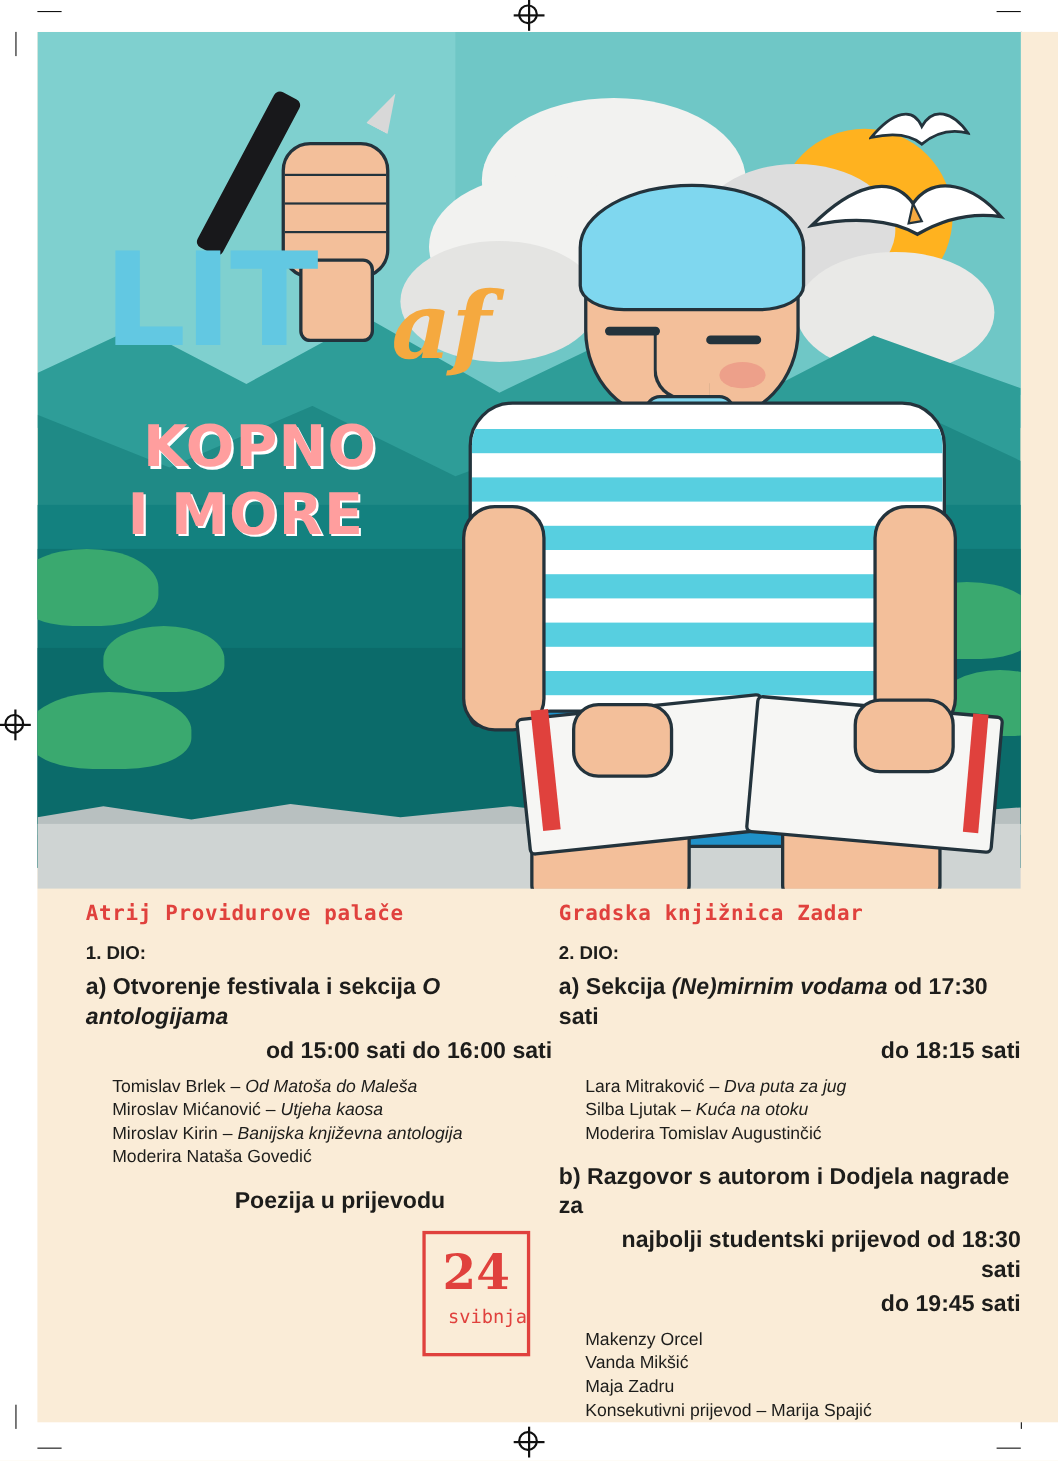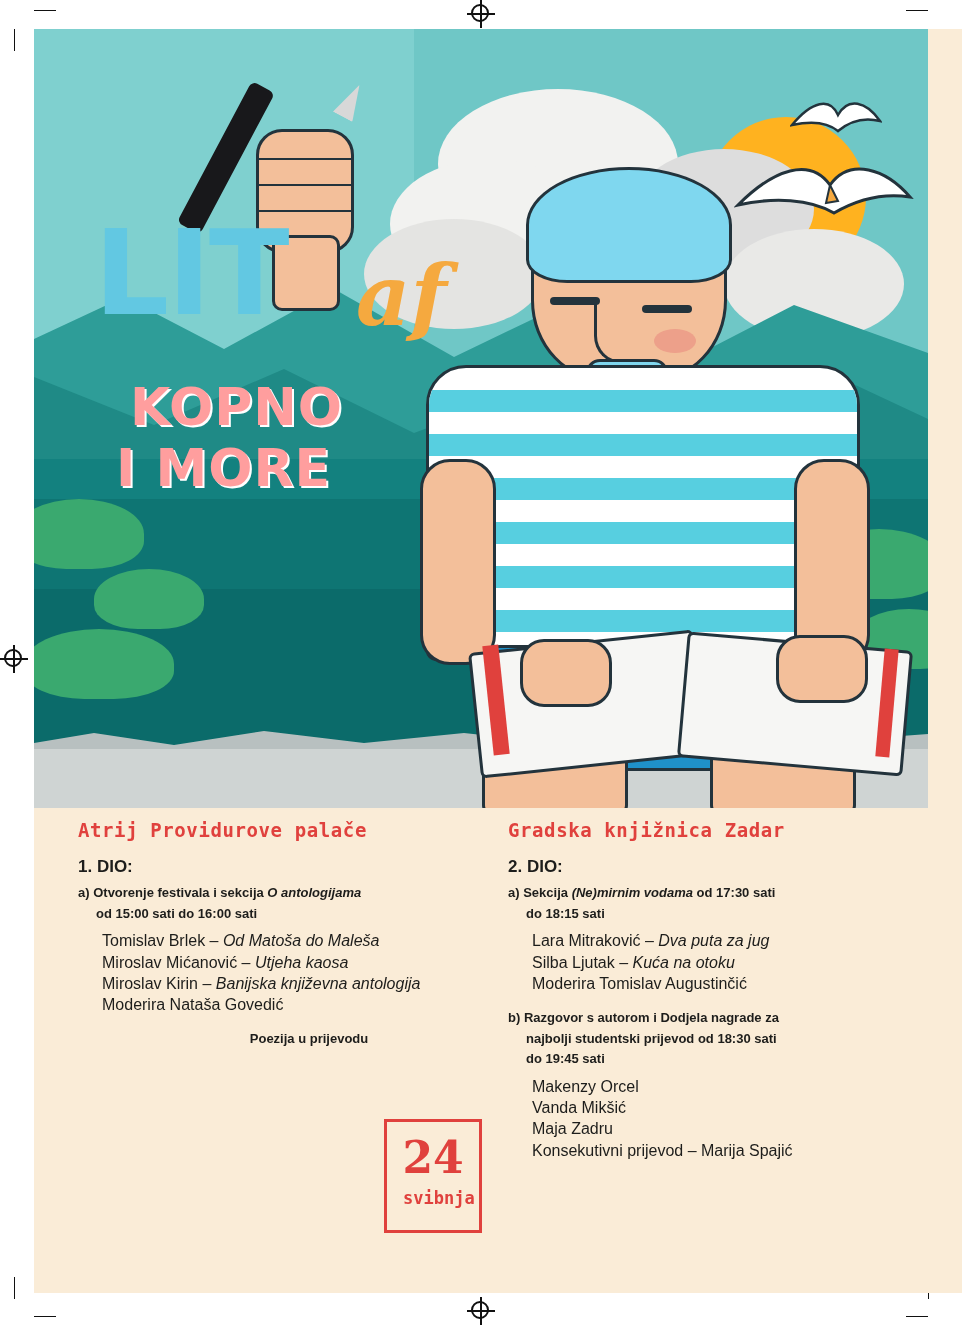--- a/index.html
+++ b/index.html
@@ -84,31 +84,31 @@
   .logo-af{position:absolute;left:262px;top:32px;font-family:"DejaVu Serif",serif;font-style:italic;font-weight:bold;font-size:84px;color:#f5a93f;}
   .logo-sub{position:absolute;left:96px;top:348px;font-family:"DejaVu Sans",sans-serif;font-weight:bold;font-size:52px;line-height:1.18;color:#ff9e9e;letter-spacing:1px;text-shadow:2px 2px 0 #ffffff;}
 
   
   .cols{position:absolute;left:0;top:790px;width:894px;height:474px;}
   .col{position:absolute;top:0;}
   .col-left{left:44px;width:424px;}
   .col-right{left:474px;width:420px;}
   .venue{font-family:"DejaVu Sans Mono",monospace;font-weight:bold;font-size:19px;color:#e0413d;letter-spacing:0.6px;margin:0 0 16px 0;}
   .part{font-size:17px;font-weight:bold;color:#1d1d1b;margin:0 0 8px 0;}
-  .item{font-size:13px;font-weight:bold;color:#1d1d1b;line-height:1.28;margin:0 0 4px 0;}
+  .item{font-size:21px;font-weight:bold;color:#1d1d1b;line-height:1.28;margin:0 0 4px 0;}
   .item .ital{font-style:italic;}
-  .hang{padding-left:18px;}
+  .hang{padding-left:18px;text-align:right;}
   .names{font-size:16px;color:#1d1d1b;line-height:1.33;margin:8px 0 0 24px;}
   .names .ital{font-style:italic;}
   .gap{height:16px;}
 
   
   .stamp{position:absolute;left:350px;top:1090px;width:92px;height:108px;border:3px solid #e0413d;}
   .stamp-num{font-family:"DejaVu Serif",serif;font-size:44px;color:#e0413d;text-align:center;line-height:1;padding-top:14px;font-weight:bold;}
-  .stamp-mon{font-family:"DejaVu Sans Mono",monospace;font-size:17px;color:#e0413d;text-align:left;margin-top:8px;font-weight:bold;margin-left:16px;}
+  .stamp-mon{font-family:"DejaVu Sans Mono",monospace;font-size:17px;color:#e0413d;text-align:right;margin-top:8px;font-weight:normal;}
 </style>
 </head>
 <body>
 
 <div class="crop h" style="left:34px;top:10px;"></div>
 <div class="crop v" style="left:14px;top:29px;"></div>
 <div class="crop h" style="left:906px;top:10px;"></div>
 <div class="crop v" style="left:928px;top:29px;"></div>
 <div class="crop h" style="left:34px;top:1316px;"></div>
 <div class="crop v" style="left:14px;top:1277px;"></div>

